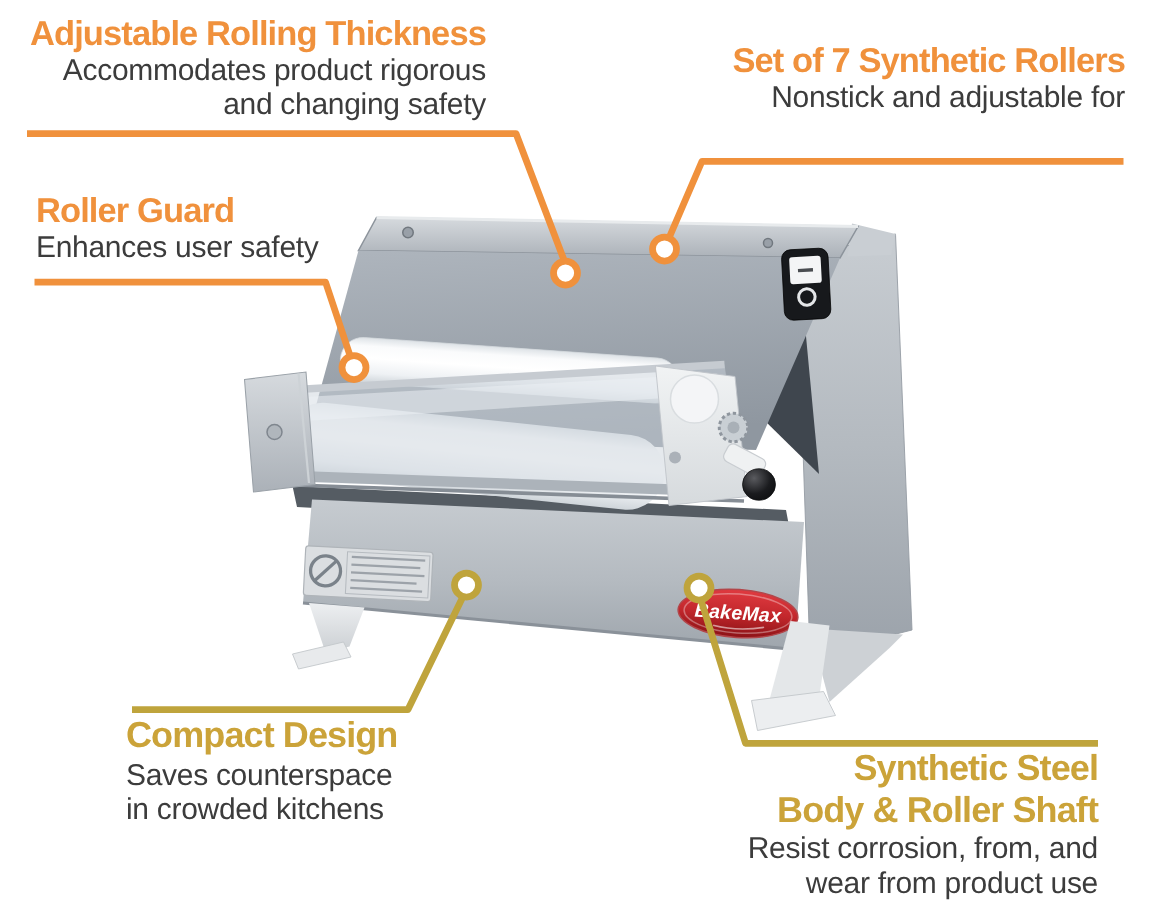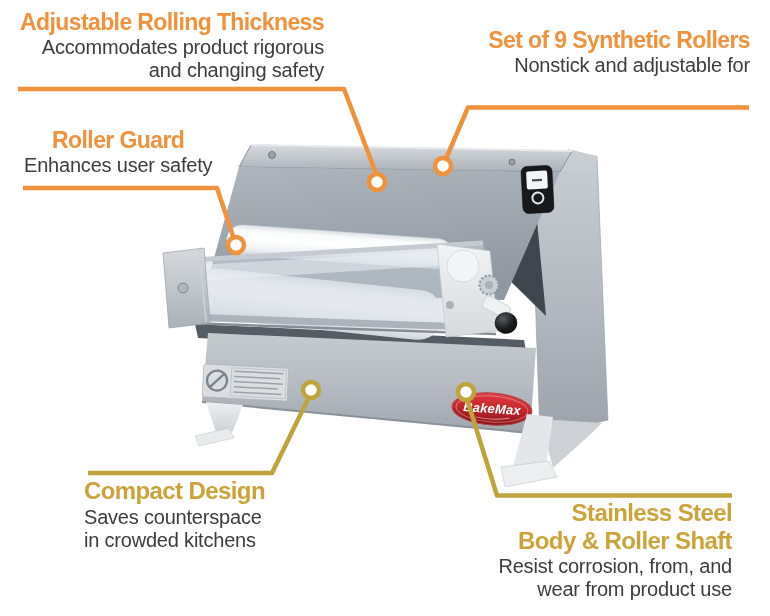--- a/index.html
+++ b/index.html
@@ -174,35 +174,35 @@
     </g>
   </svg>
 
   <div class="callout" style="left:20px;top:8px;text-align:right;">
     <div class="c-title orange">Adjustable Rolling Thickness</div>
     <div class="c-desc">Accommodates product rigorous</div>
     <div class="c-desc">and changing safety</div>
   </div>
 
   <div class="callout ta-r" style="right:20px;top:26px;">
-    <div class="c-title orange">Set of 9 Synthetic Rollers</div>
+    <div class="c-title orange">Set of 7 Synthetic Rollers</div>
     <div class="c-desc">Nonstick and adjustable for</div>
   </div>
 
-  <div class="callout" style="left:24px;top:126px;text-align:center;">
+  <div class="callout" style="left:24px;top:126px;">
     <div class="c-title orange">Roller Guard</div>
     <div class="c-desc">Enhances user safety</div>
   </div>
 
   <div class="callout ta-c" style="left:84px;top:476px;width:194px;">
     <div class="c-title gold t-lg" style="line-height:30px;">Compact Design</div>
     <div class="c-desc">Saves counterspace</div>
     <div class="c-desc">in crowded kitchens</div>
   </div>
 
   <div class="callout ta-r" style="right:38px;top:499px;">
-    <div class="c-title gold t-lg" style="line-height:28px;">Stainless Steel</div>
+    <div class="c-title gold t-lg" style="line-height:28px;">Synthetic Steel</div>
     <div class="c-title gold t-lg" style="line-height:28px;">Body &amp; Roller Shaft</div>
     <div class="c-desc">Resist corrosion, from, and</div>
     <div class="c-desc">wear from product use</div>
   </div>
 
 </div>
 
 </body></html>

